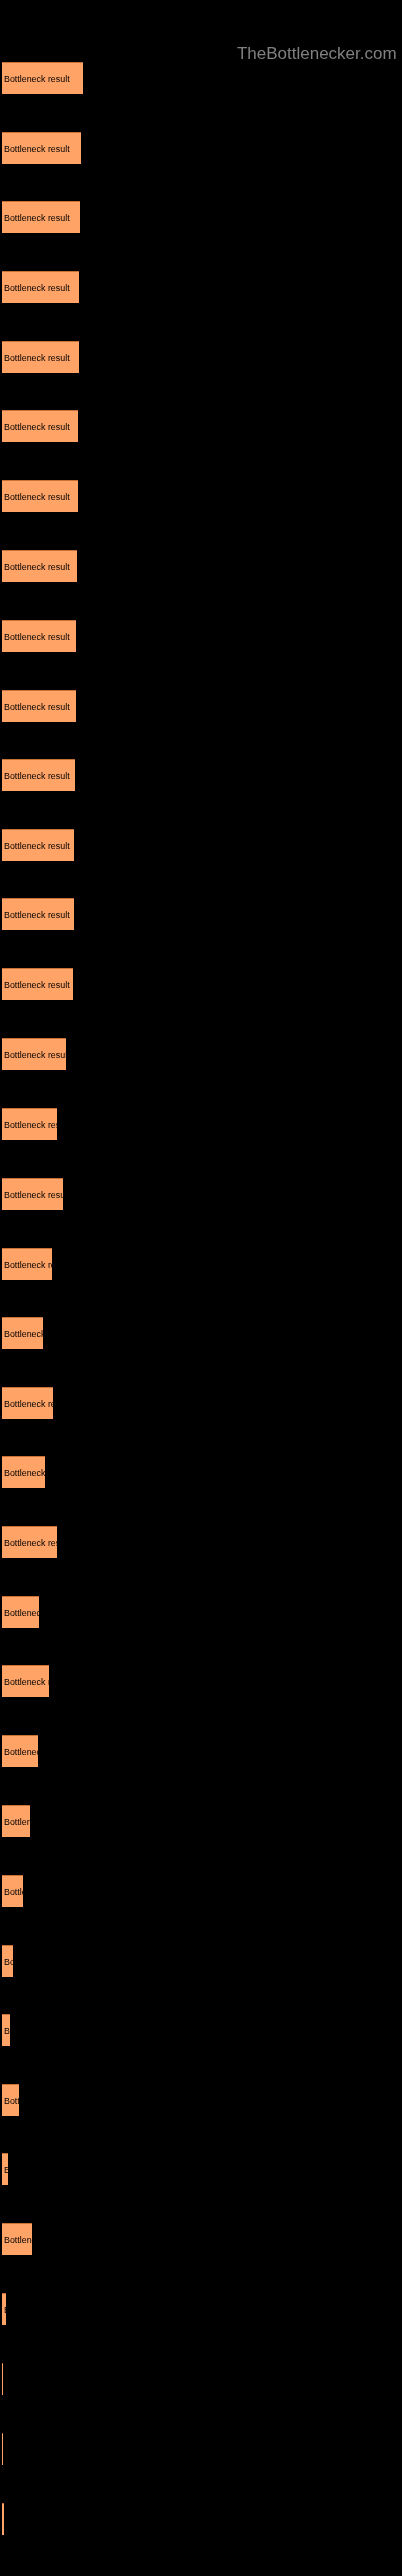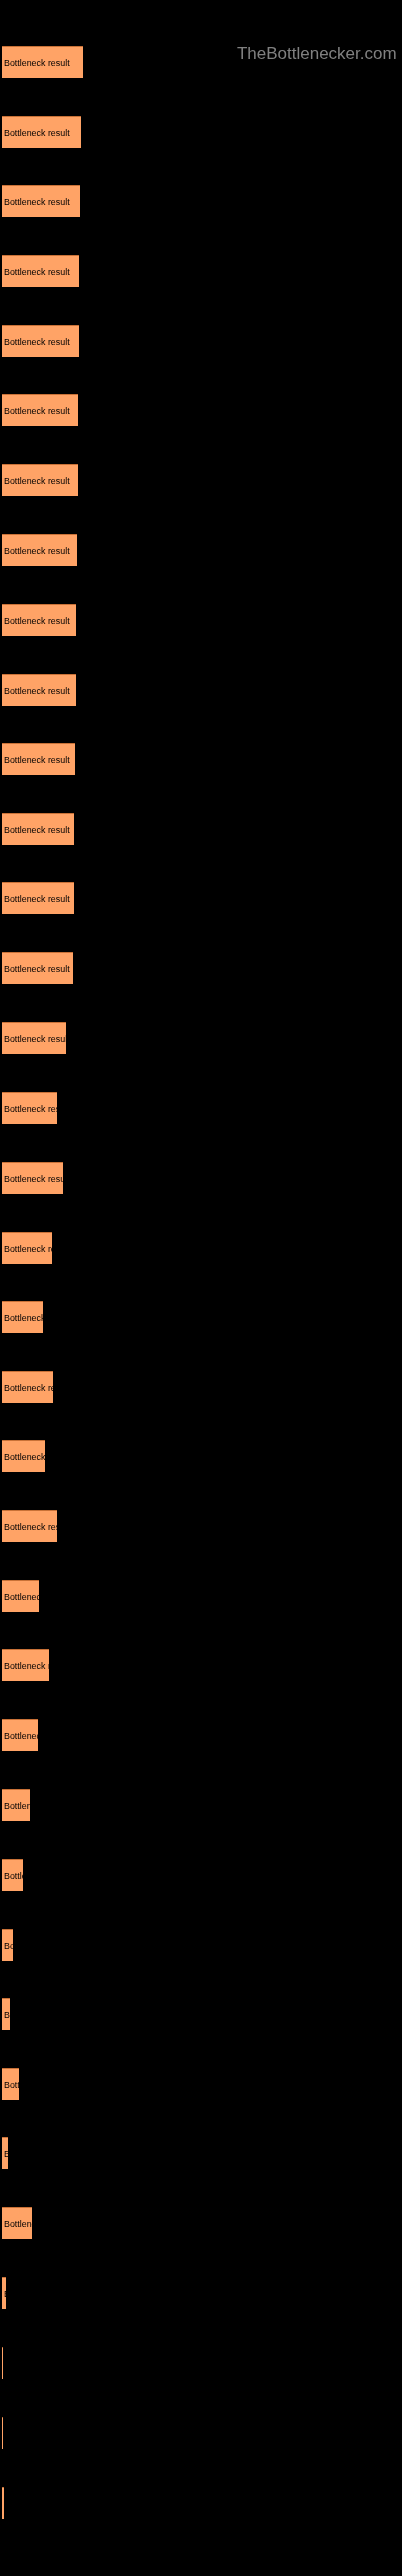--- a/index.html
+++ b/index.html
@@ -34,21 +34,21 @@
     height: 2576px;
   }
   .bar-row {
     position: absolute;
     left: 1.6px;
     height: 32px;
   }
   .bar {
     position: absolute;
     left: 0;
-    top: 0;
+    top: 16px;
     height: 32px;
     box-sizing: border-box;
     background: #FFA366;
     border-top: 1.6px solid #C87137;
     overflow: hidden;
   }
   .bar-label {
     position: absolute;
     left: 2.4px;
     top: 8px;

